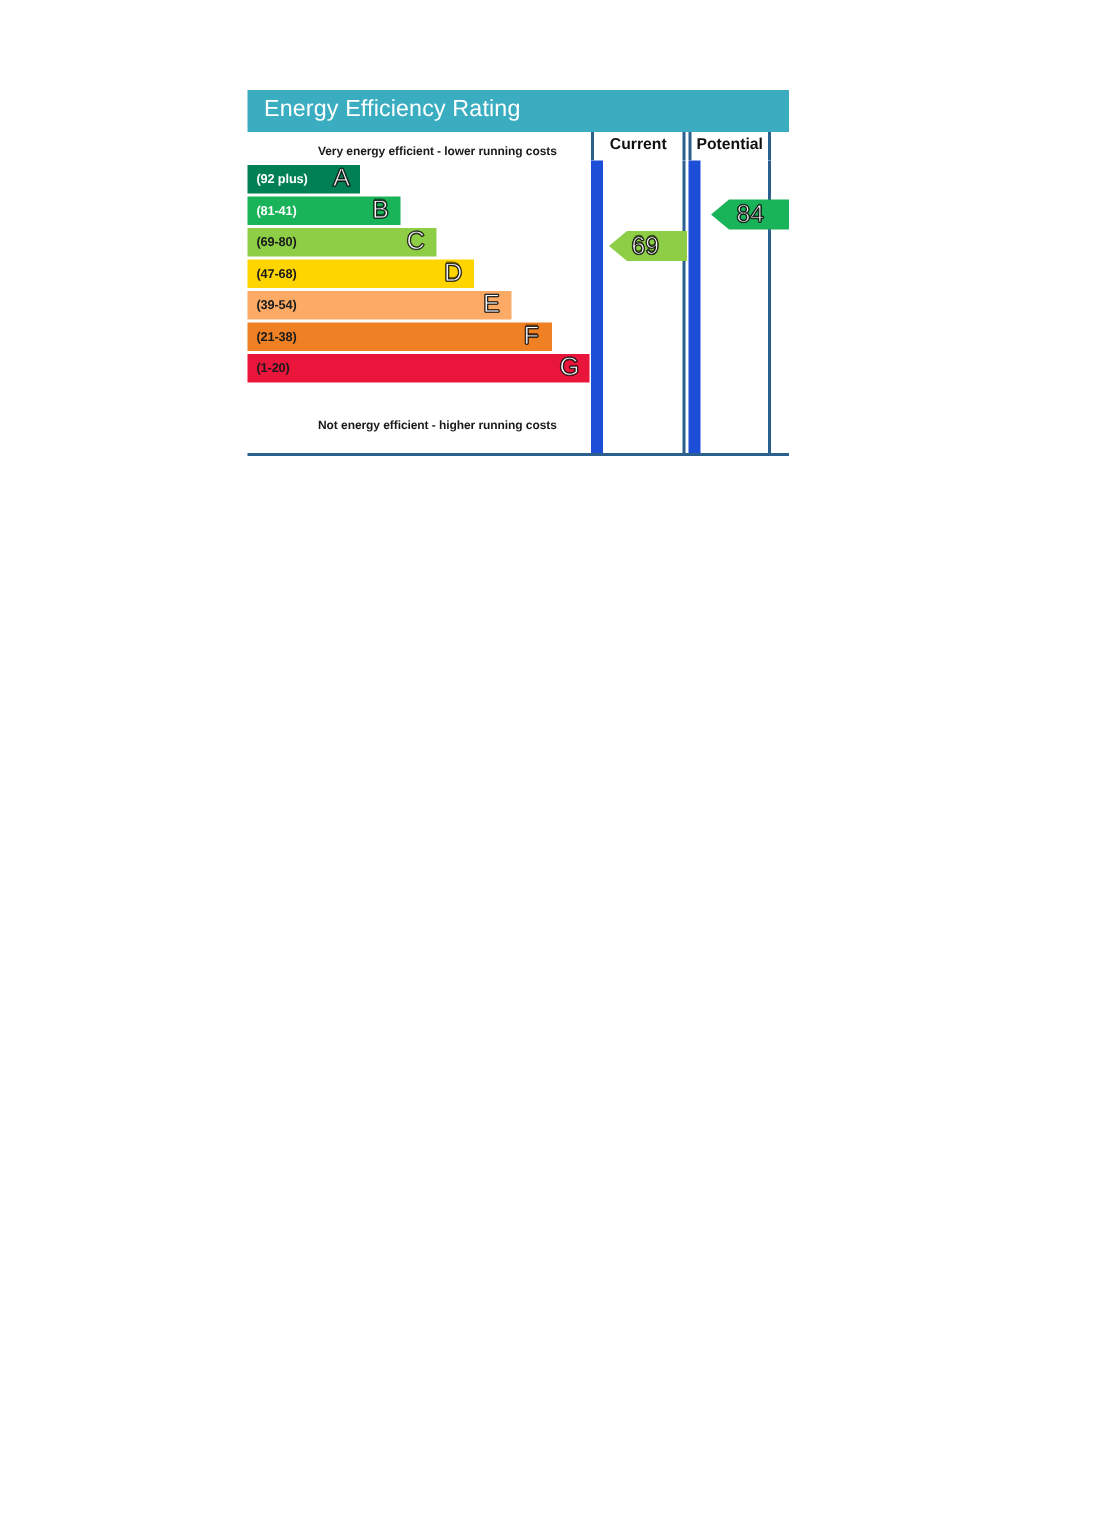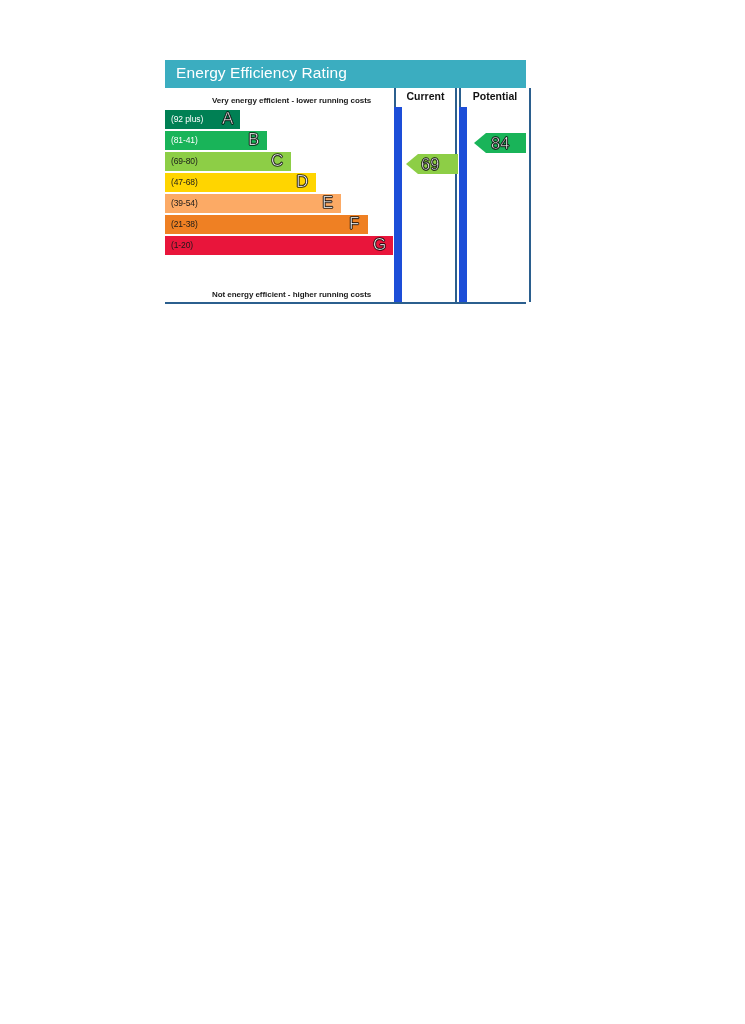--- a/index.html
+++ b/index.html
@@ -76,40 +76,40 @@
     position: absolute;
     left: 5px;
     font-size: 8px;
     font-weight: bold;
     color: #1a1a1a;
     white-space: nowrap;
     letter-spacing: -0.05px;
     margin-left: 42px;
   }
   .scale-caption.top { top: 8px; }
-  .scale-caption.bottom { top: 202px; }
+  .scale-caption.bottom { top: 191px; }
 
   .band-row {
     position: absolute;
     left: 0;
     height: 19px;
   }
   .band-bar {
     position: absolute;
     left: 0;
     top: 0;
     height: 19px;
     box-sizing: border-box;
   }
   .band-range {
     position: absolute;
     left: 6px;
     top: 4px;
     font-size: 8.5px;
-    font-weight: normal;
+    font-weight: bold;
     color: #ffffff;
     white-space: nowrap;
     letter-spacing: -0.1px;
   }
   .band-range.dark {
     color: #1a1a1a;
   }
   .band-letter {
     position: absolute;
     top: -1px;
@@ -132,21 +132,21 @@
     top: 0;
     width: 133px;
     height: 214px;
   }
   .col {
     position: absolute;
     top: 0;
     height: 214px;
   }
   .col-current { left: 1px; width: 63px; }
-  .col-potential { left: 66px; width: 72px; }
+  .col-potential { left: 66px; width: 55px; }
 
   .col-header {
     position: absolute;
     left: 0;
     top: 2px;
     width: 100%;
     text-align: center;
     font-size: 10.5px;
     font-weight: bold;
     color: #111111;

